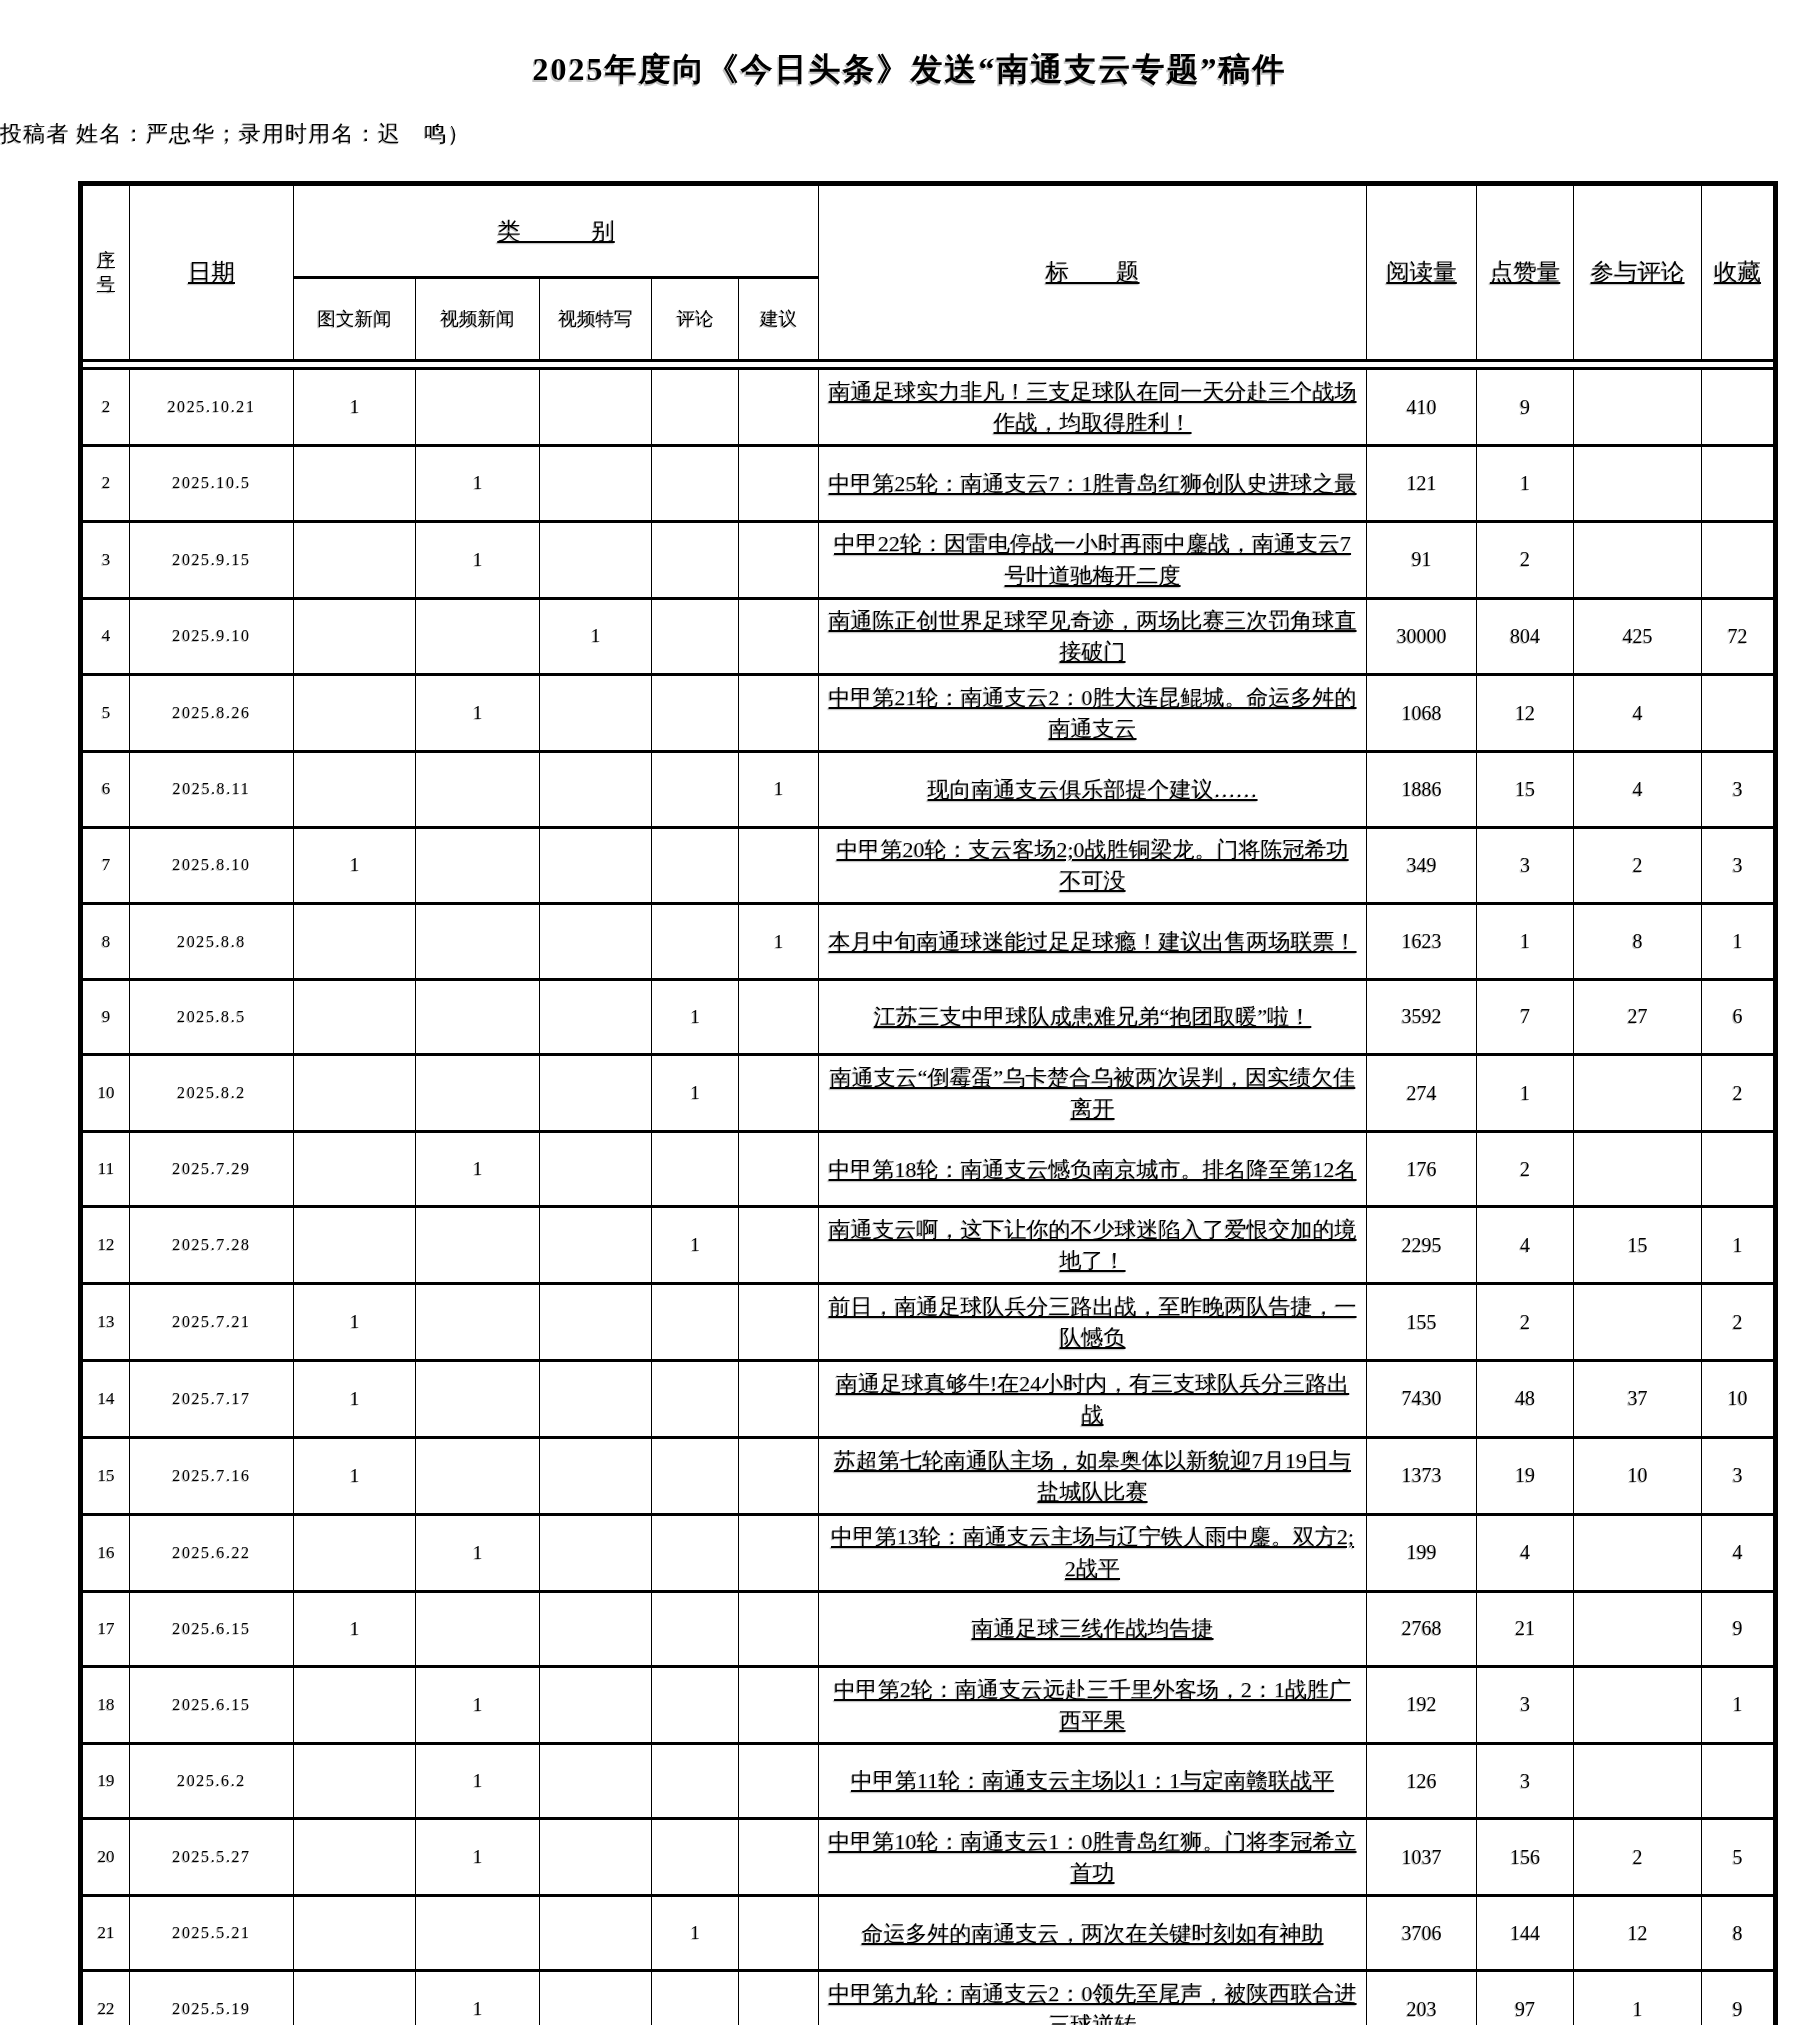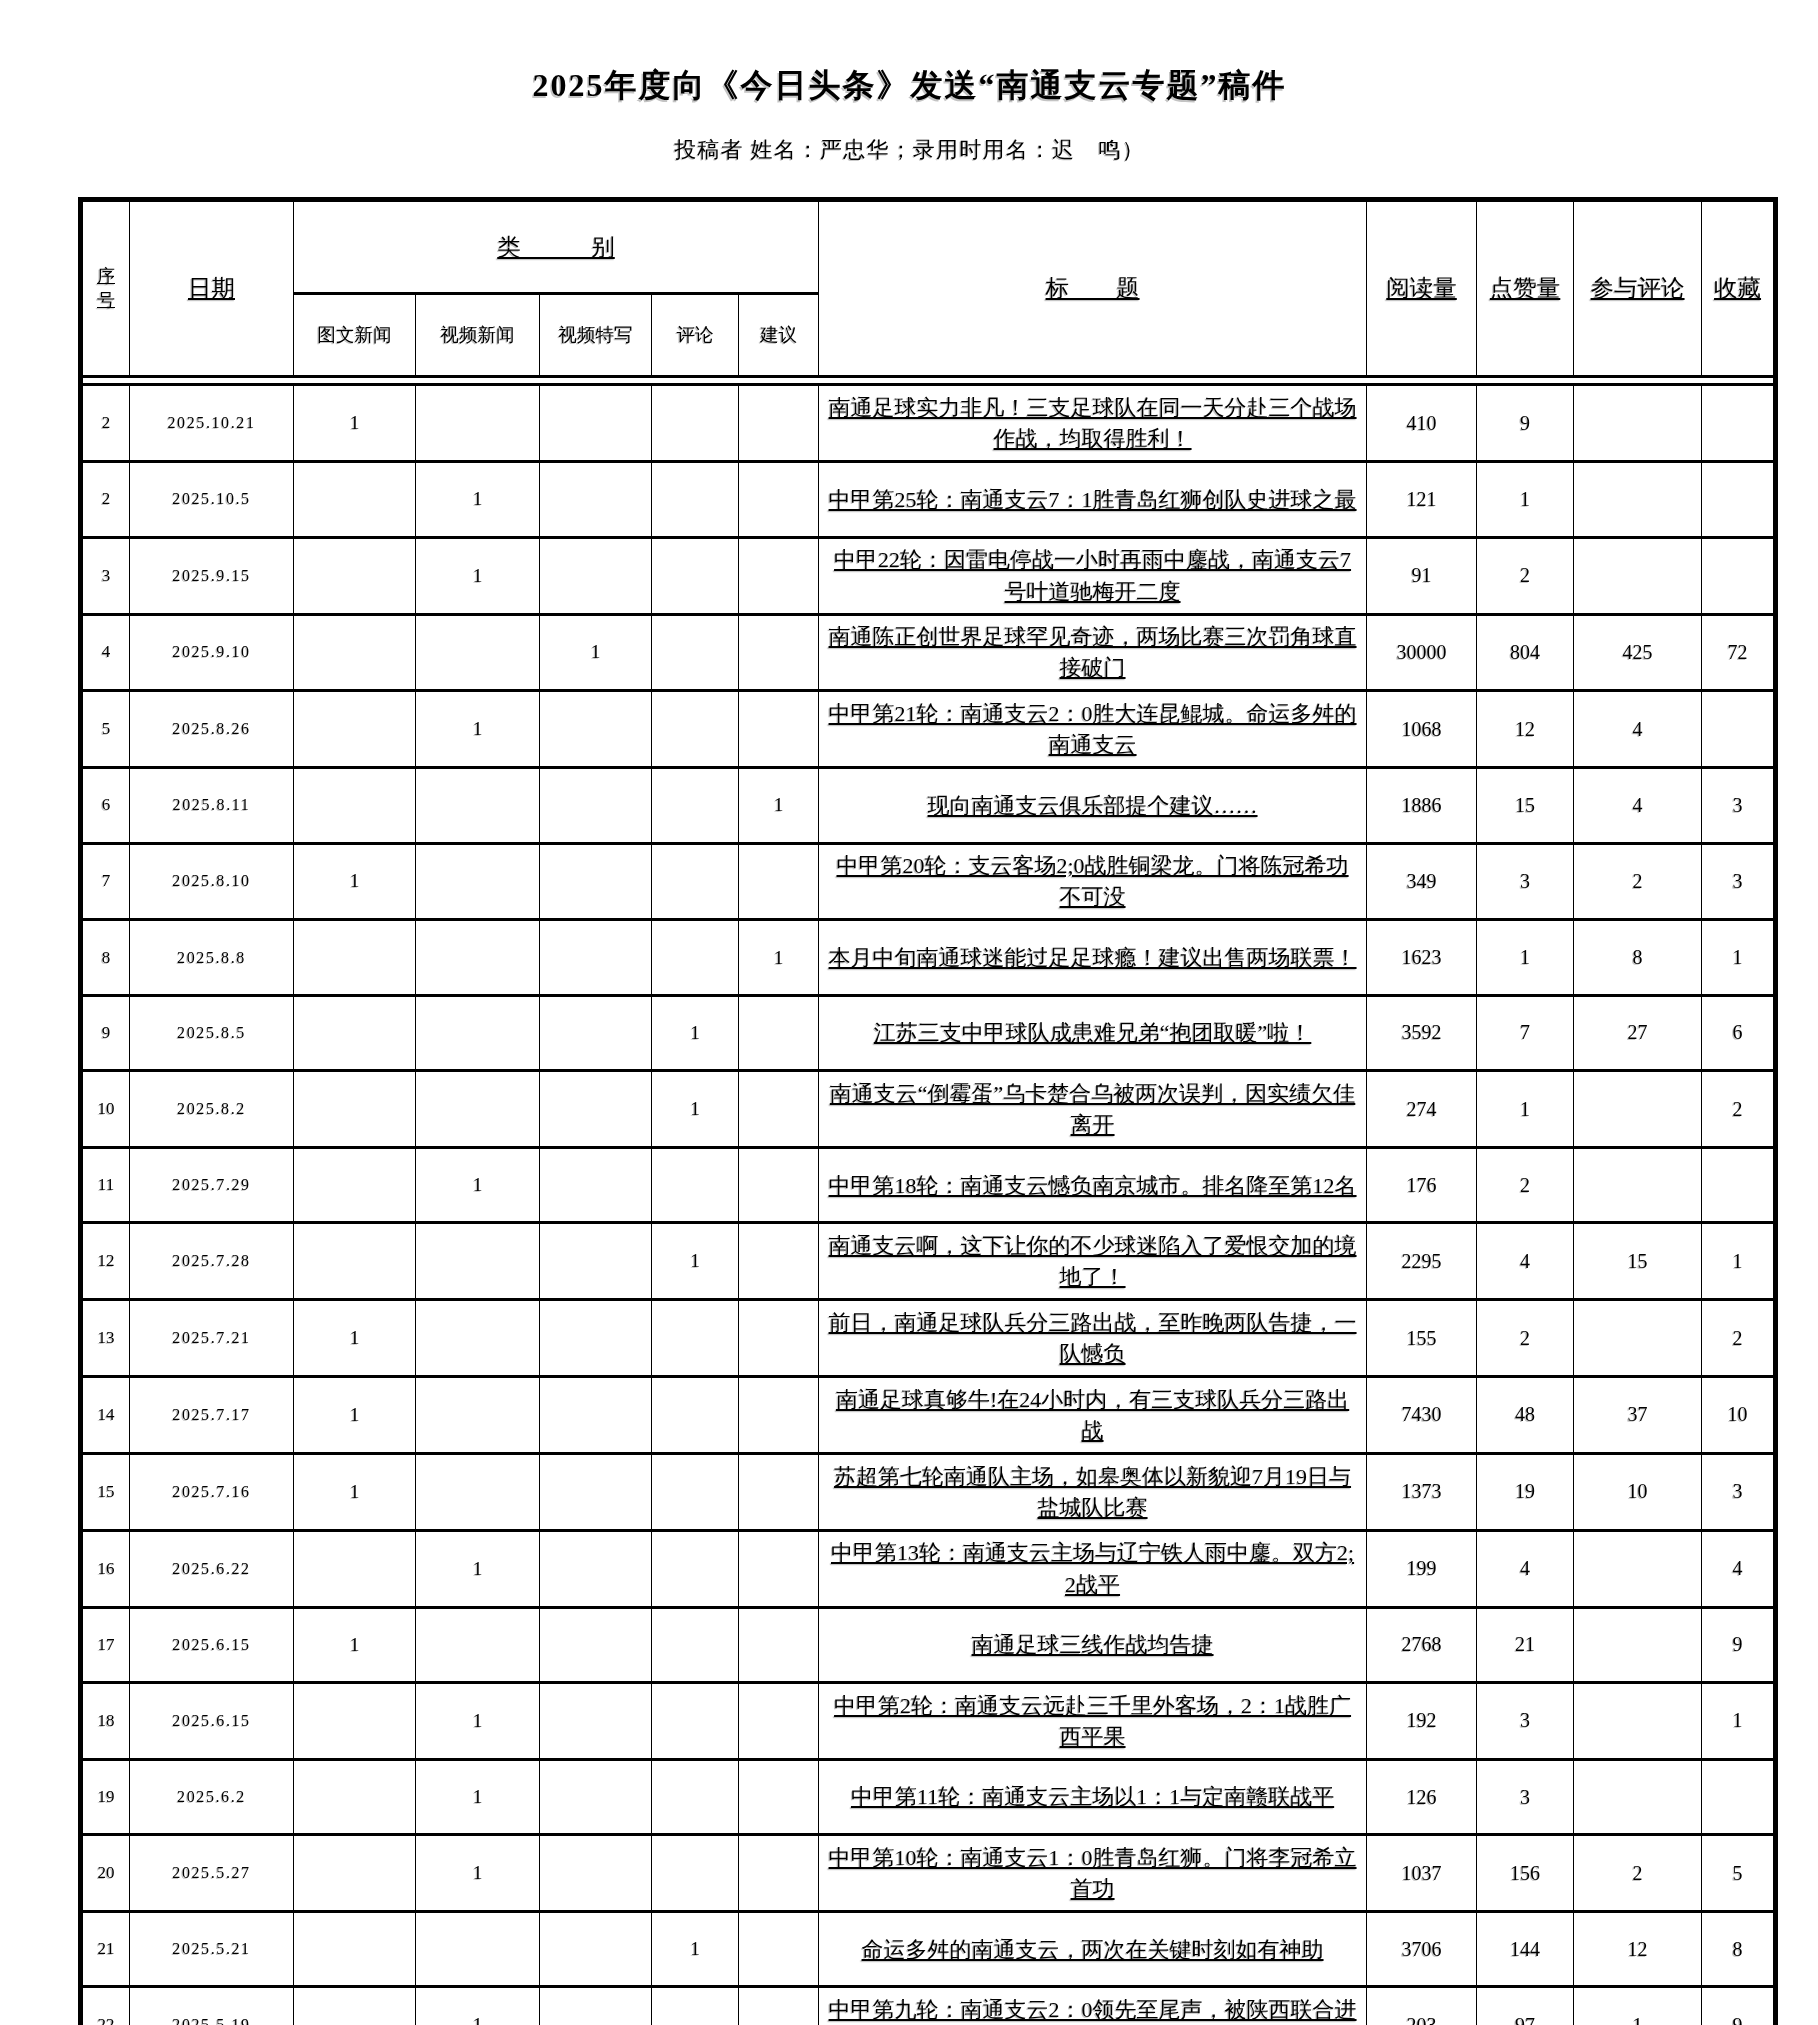--- a/index.html
+++ b/index.html
@@ -8,30 +8,30 @@
     background: #ffffff;
     color: #000000;
     font-family: "Liberation Serif", "DejaVu Serif", serif;
   }
   body {
     width: 1819px;
     min-height: 2834px;
     position: relative;
   }
   .doc-title {
-    padding-top: 64px;
+    padding-top: 48px;
     text-align: center;
     font-size: 32px;
     font-weight: bold;
     letter-spacing: 2px;
     text-shadow: -1.6px 1.6px 0 #c4c4c4;
   }
   .doc-subtitle {
     margin-top: 27px;
-    text-align: center;
+    text-align: left;
     font-size: 22px;
     letter-spacing: 1.2px;
     text-shadow: -1.2px 1.2px 0 #c8c8c8;
   }
   table.report {
     margin: 32px 0 0 78px;
     width: 1695px;
     border-collapse: collapse;
     table-layout: fixed;
     border: 5.3px solid #000;

